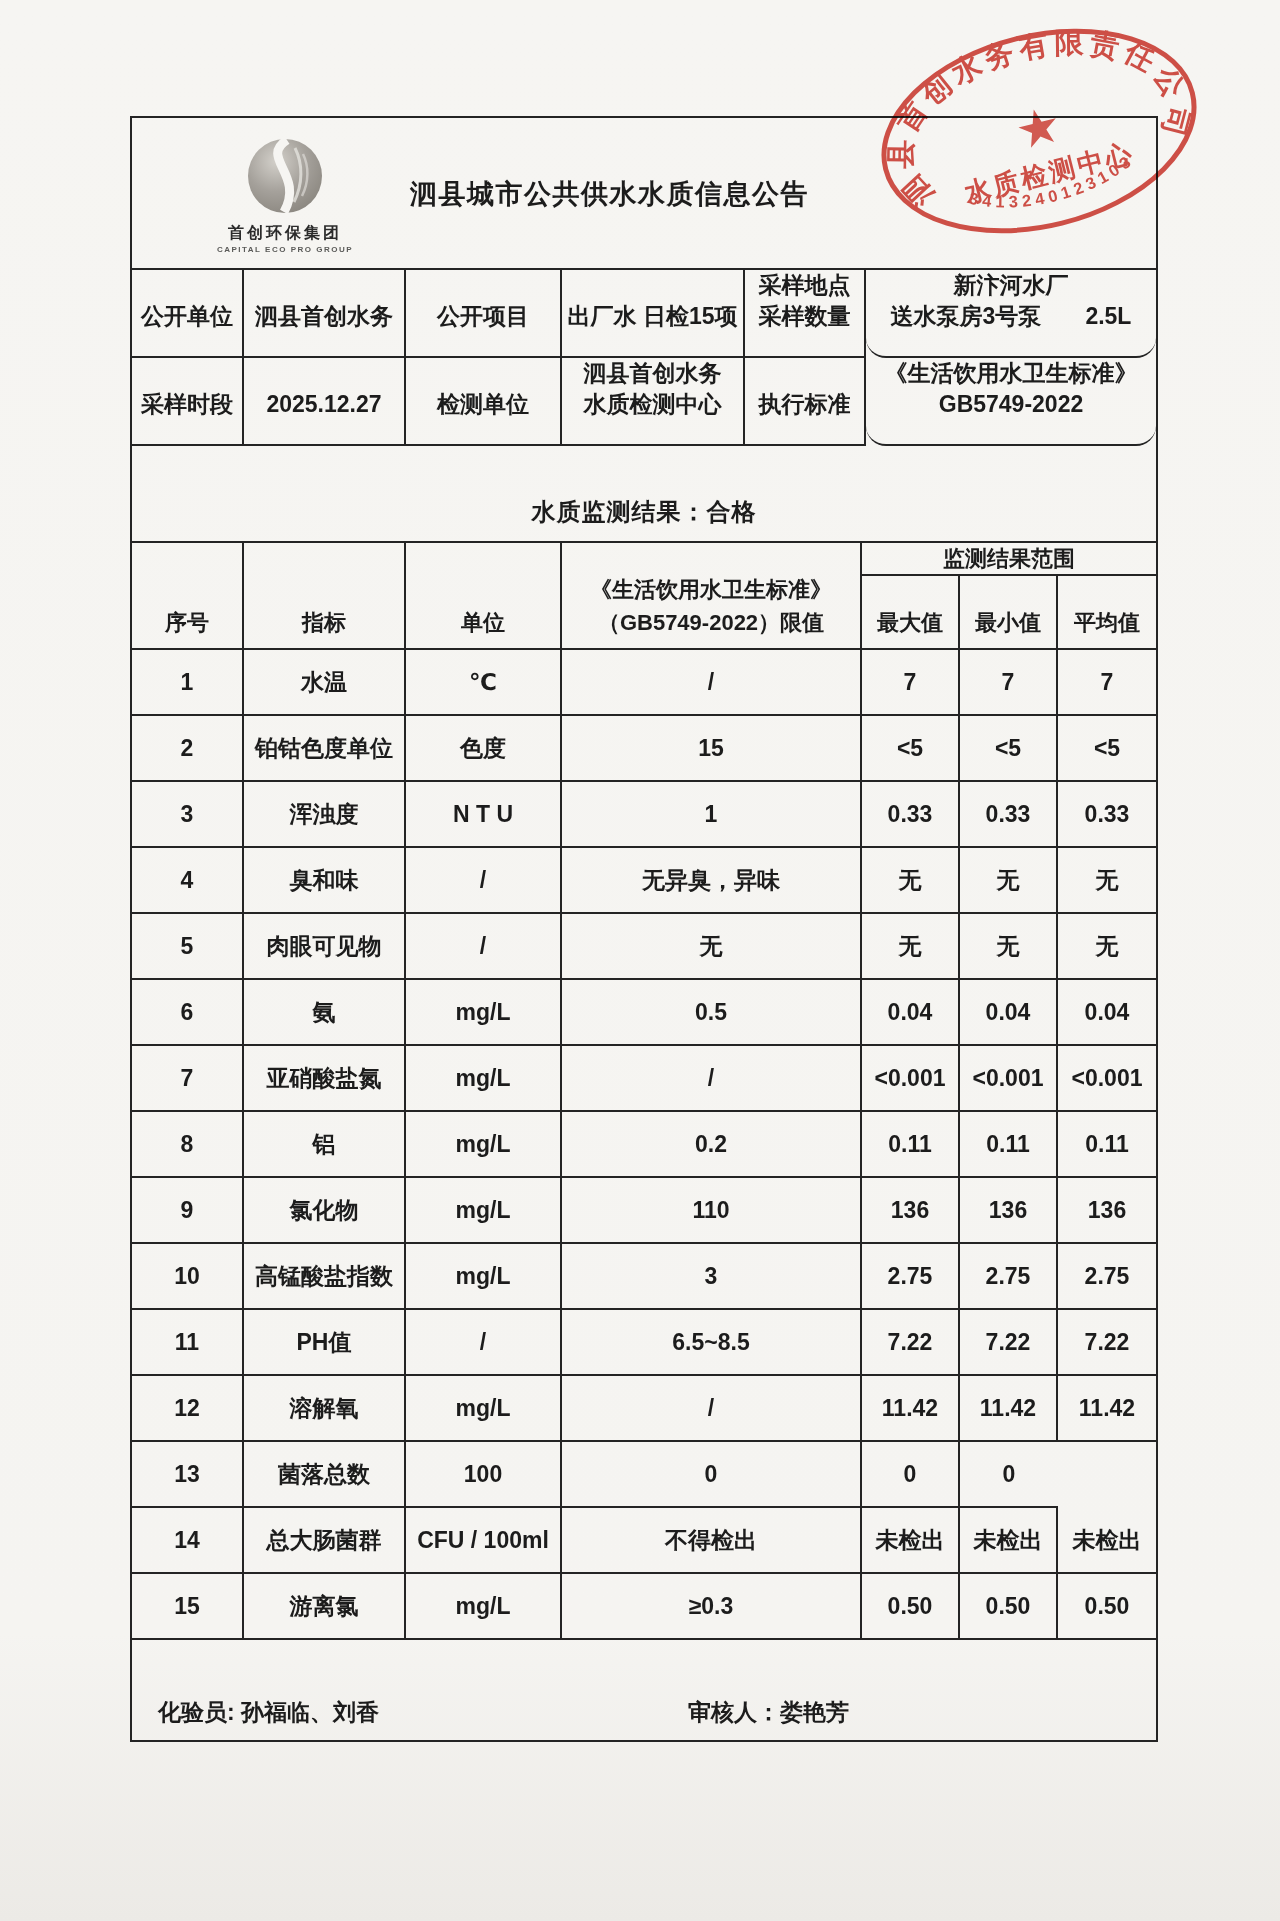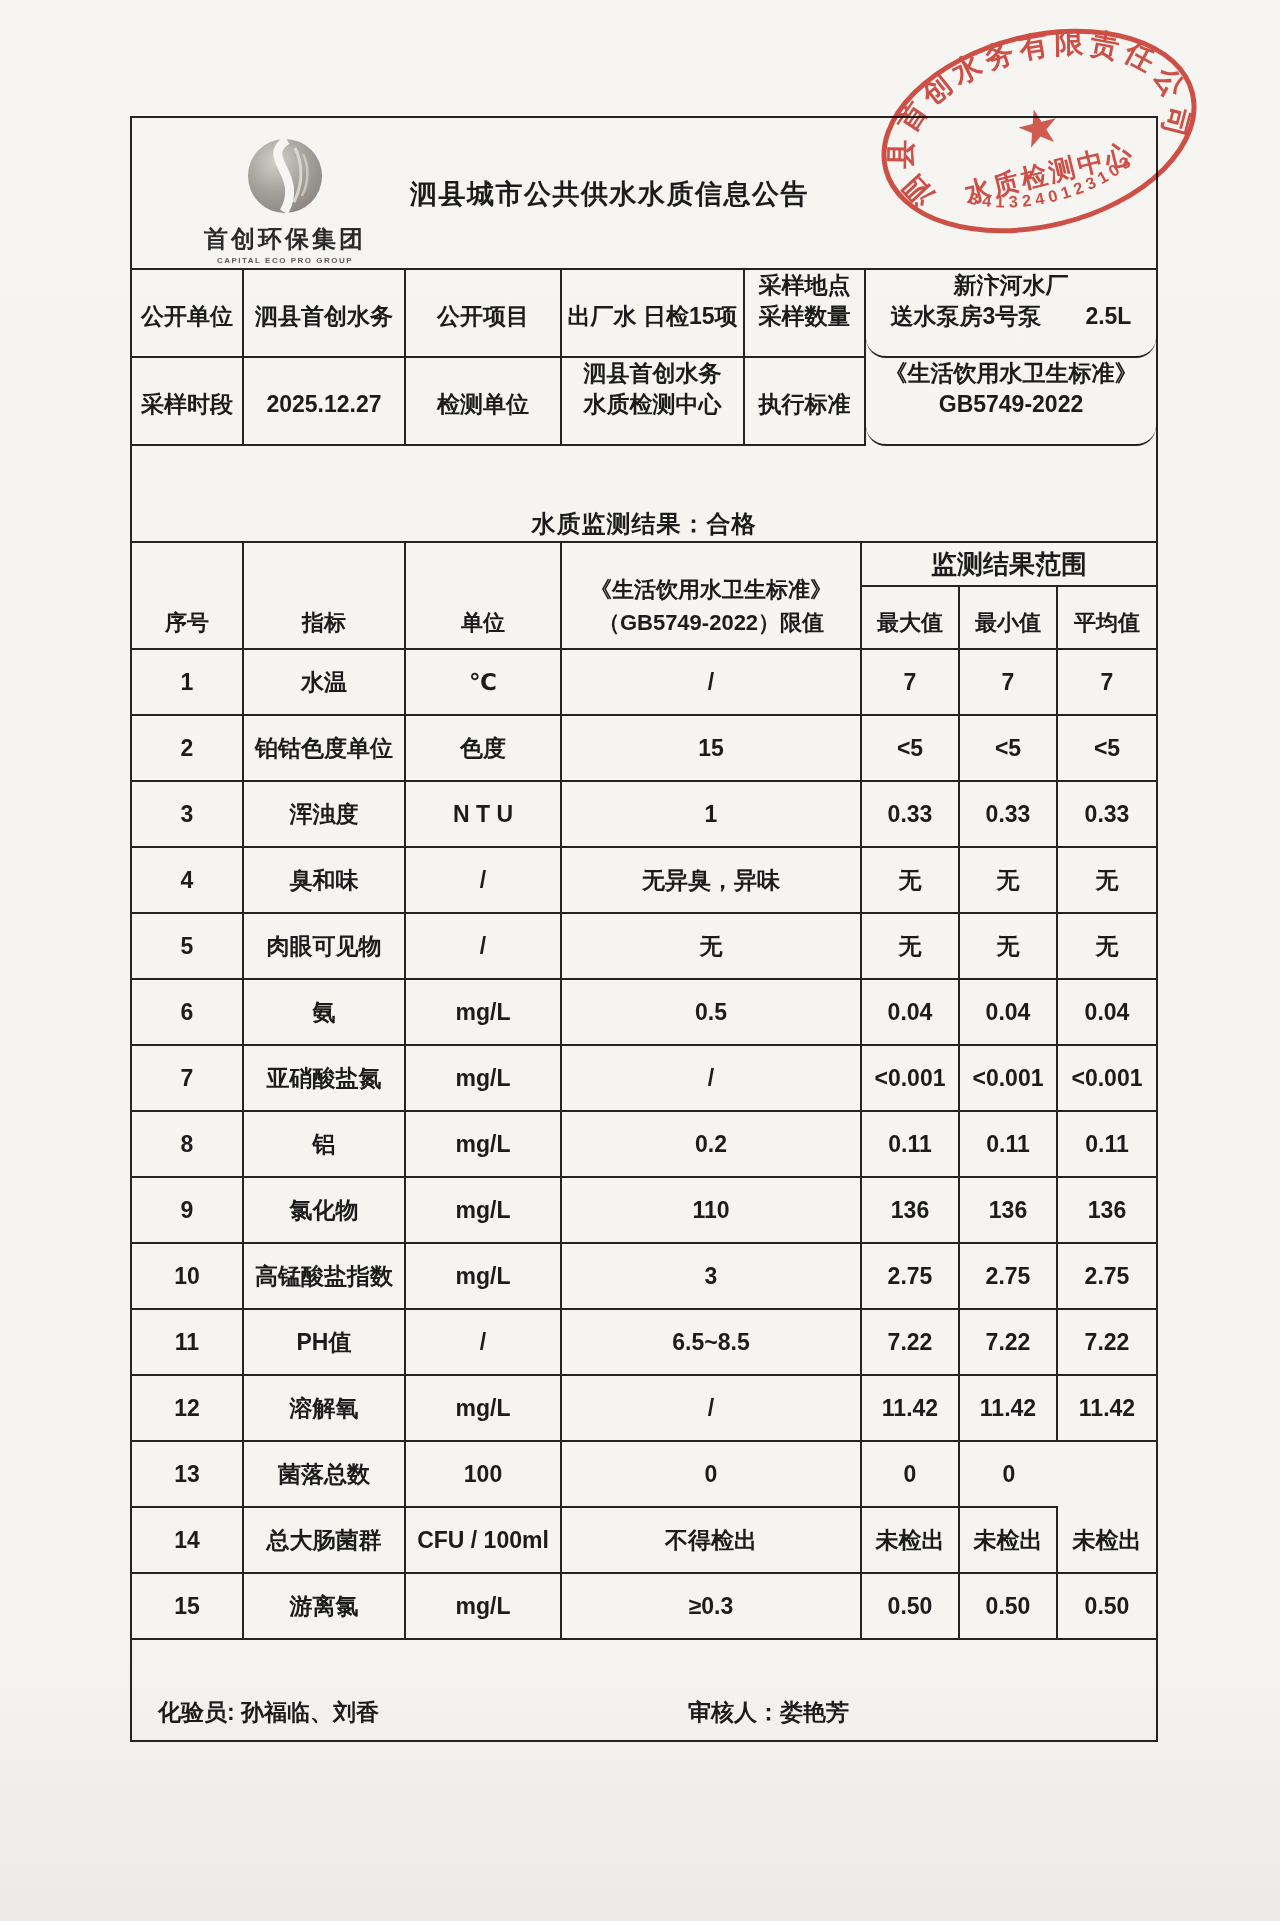--- a/index.html
+++ b/index.html
@@ -10,45 +10,45 @@
     color:#1c1c1c;font-weight:600;
   }
   .sheet{
     position:absolute;left:130px;top:116px;width:1028px;height:1626px;
     border:2px solid #242424;box-sizing:border-box;
   }
   .sheet *{box-sizing:border-box;}
   
   .band-head{position:relative;height:152px;border-bottom:2px solid #242424;}
   .logo-block{position:absolute;left:58px;top:16px;width:190px;text-align:center;}
-  .logo-name{font-size:24px;font-weight:700;letter-spacing:3px;color:#2b2b2b;margin-top:1px;}
+  .logo-name{font-size:16px;font-weight:700;letter-spacing:3px;color:#2b2b2b;margin-top:1px;}
   .logo-eng{font-size:8px;letter-spacing:1.5px;color:#5a5a58;margin-top:1px;}
   .doc-title{position:absolute;left:278px;top:58px;font-size:27px;font-weight:700;letter-spacing:1.5px;}
   
   .info-grid{display:grid;grid-template-columns:112px 162px 156px 183px 121px 1fr;}
   .info-grid.r1{height:88px;}
   .info-grid.r2{height:79px;}
   .icell{
     border-right:2px solid #242424;border-bottom:2px solid #242424;
     display:flex;flex-direction:column;justify-content:flex-end;align-items:center;
     padding-bottom:24px;font-size:23px;line-height:31px;text-align:center;
   }
   .icell:last-child{border-right:none;border-radius:20px;}
   .val2 .gap{display:inline-block;width:44px;}
   
-  .band-result{height:106px;border-bottom:2px solid #242424;display:flex;align-items:flex-end;justify-content:center;padding-bottom:1px;font-size:24px;letter-spacing:1px;}
+  .band-result{height:106px;border-bottom:2px solid #242424;display:flex;align-items:flex-end;justify-content:center;padding-bottom:13px;font-size:24px;letter-spacing:1px;}
   
   .thead-grid{display:grid;grid-template-columns:112px 162px 156px 300px 1fr;height:107px;}
   .hcell{
     border-right:2px solid #242424;border-bottom:2px solid #242424;
     display:flex;flex-direction:column;justify-content:flex-end;align-items:center;
     padding-bottom:9px;font-size:22px;line-height:33px;text-align:center;
   }
   .range-wrap{display:flex;flex-direction:column;}
-  .range-top{height:44px;border-bottom:2px solid #242424;display:flex;align-items:center;justify-content:center;font-size:26px;}
+  .range-top{height:33px;border-bottom:2px solid #242424;display:flex;align-items:center;justify-content:center;font-size:22px;}
   .range-bottom{flex:1;display:grid;grid-template-columns:98px 98px 1fr;}
   .range-bottom .hcell:last-child{border-right:none;}
   
   .trow{display:grid;grid-template-columns:112px 162px 156px 300px 98px 98px 1fr;height:66px;}
   .tcell{
     border-right:2px solid #242424;border-bottom:2px solid #242424;
     display:flex;align-items:center;justify-content:center;
     font-size:23px;text-align:center;
   }
   .tcell:last-child{border-right:none;}

